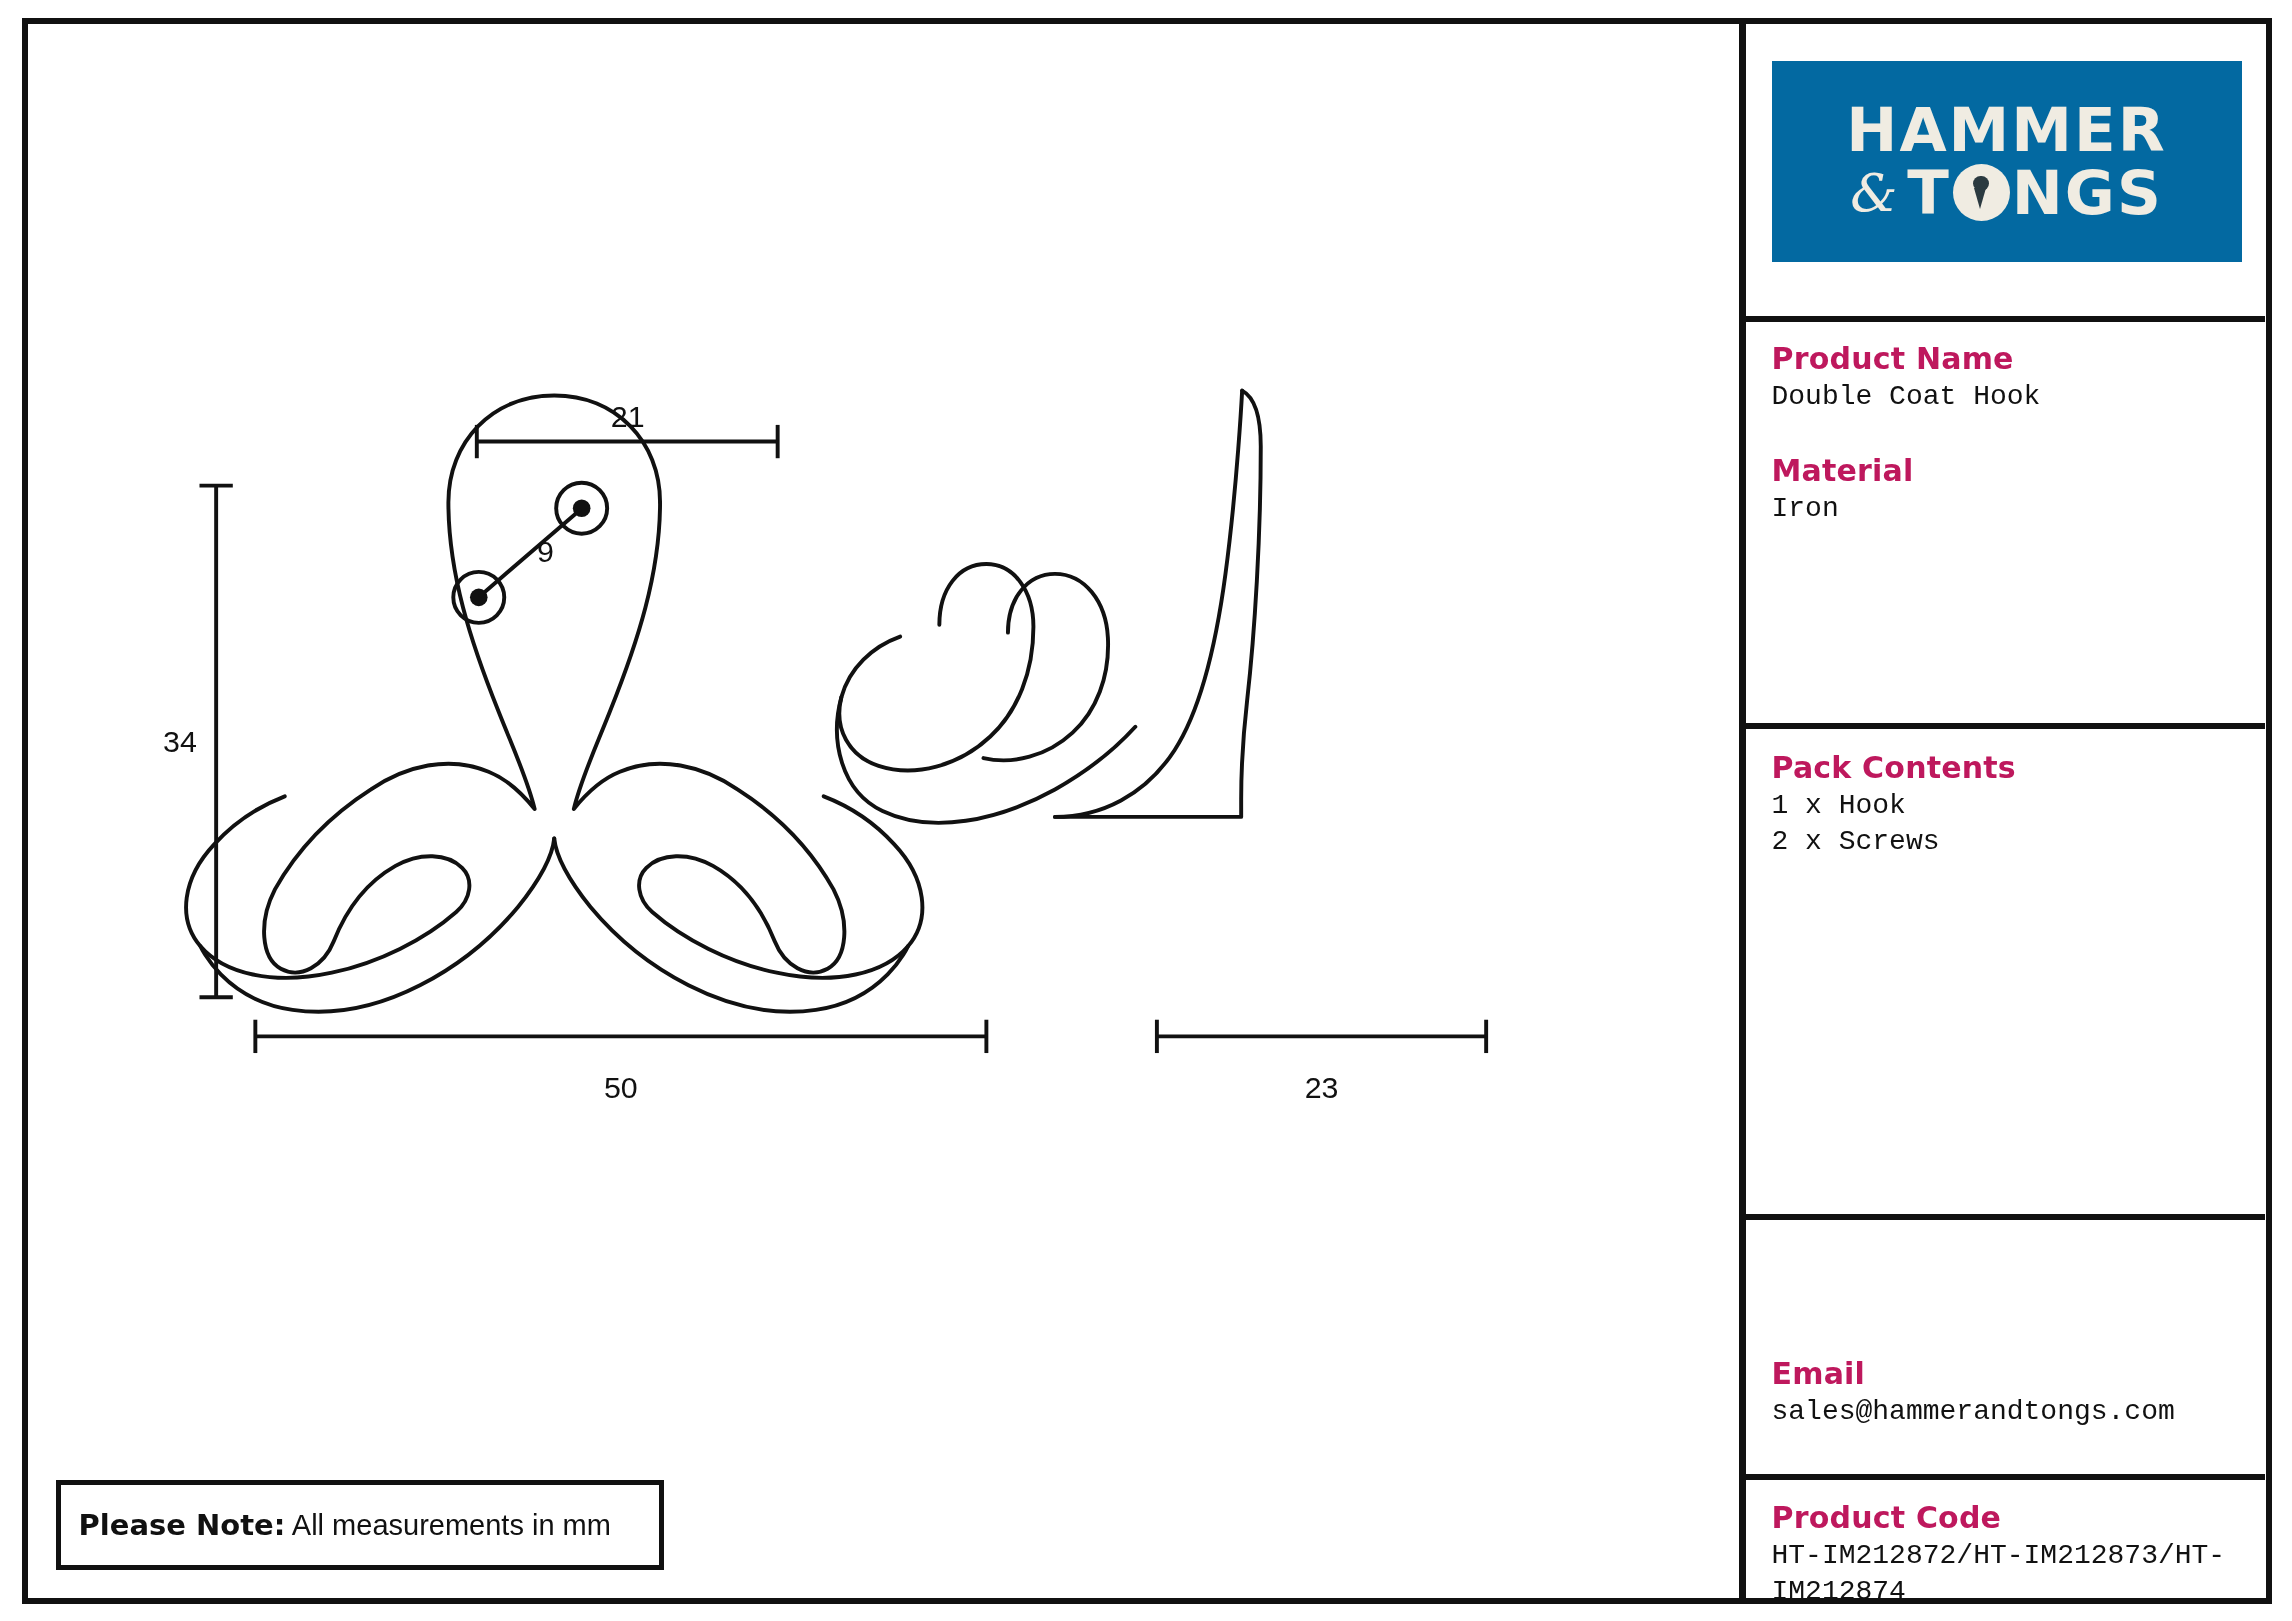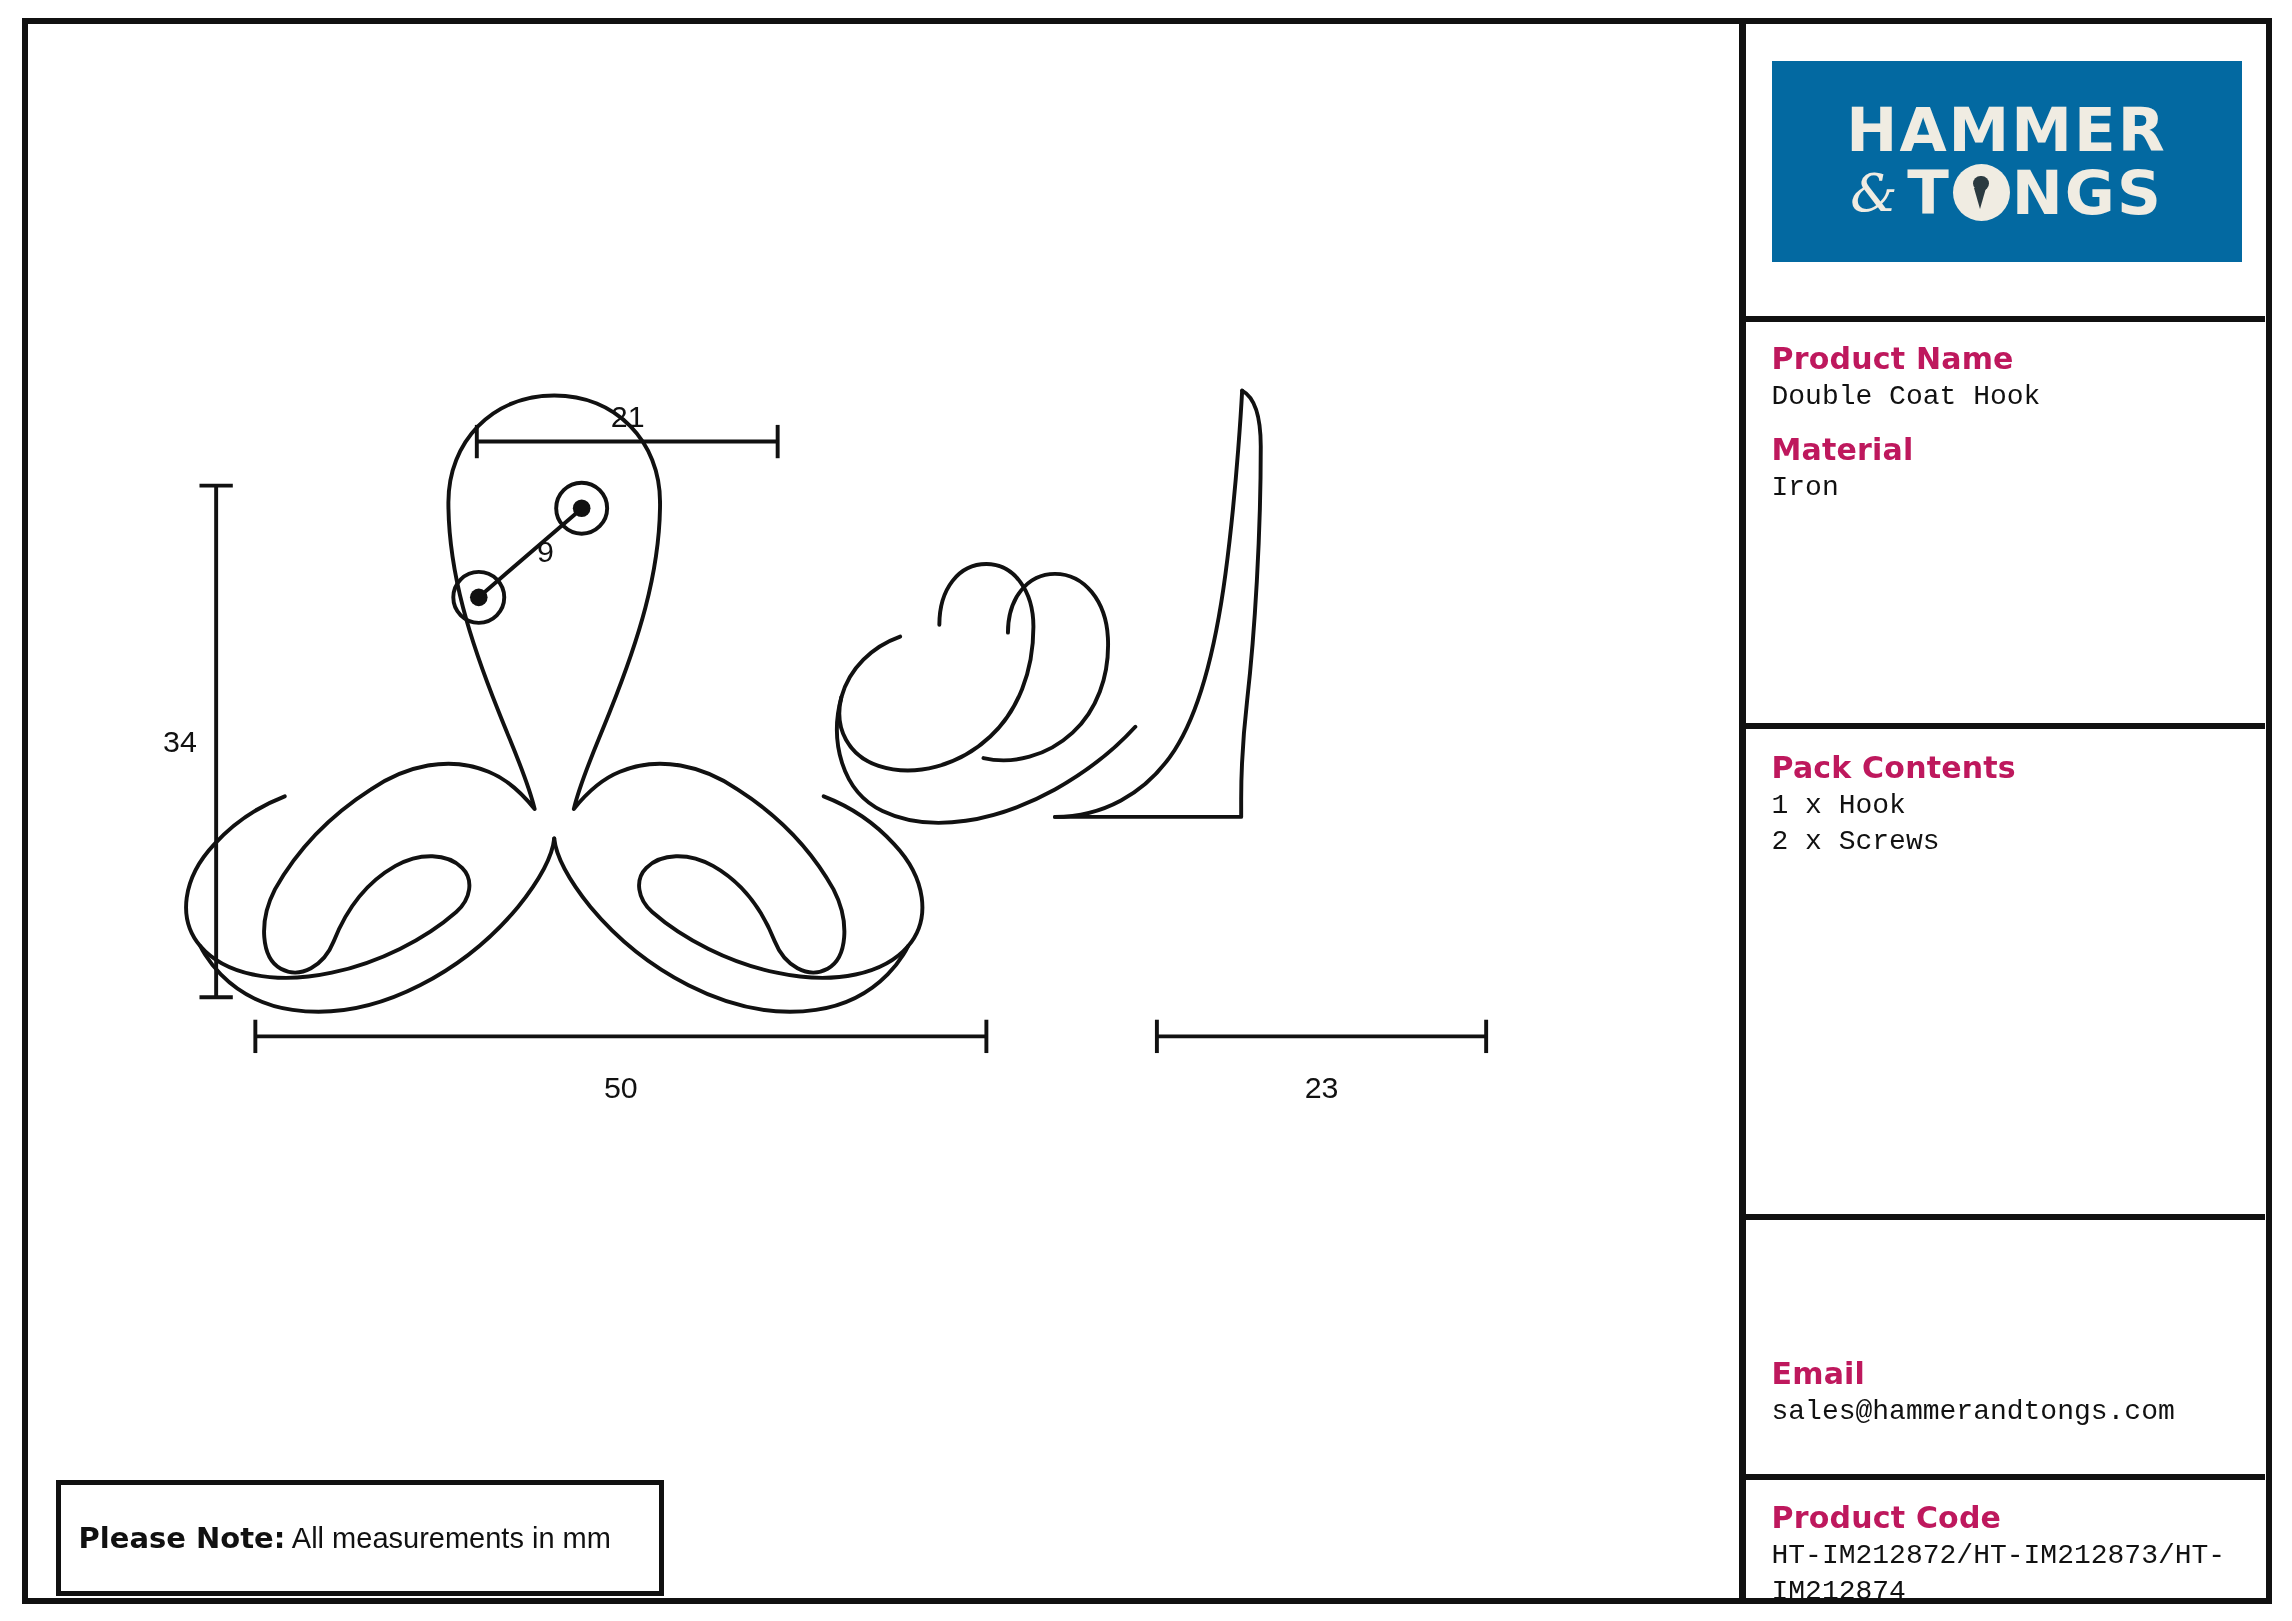--- a/index.html
+++ b/index.html
@@ -165,21 +165,21 @@
     margin: 0;
     line-height: 1.28;
   }
 
   
   .note-box {
     position: absolute;
     left: 56px;
     top: 1480px;
     width: 608px;
-    height: 116px;
+    height: 90px;
     border: 5.9px solid #111111;
     box-sizing: border-box;
     display: flex;
     align-items: center;
   }
   .note-text {
     padding-left: 17.6px;
     font-size: 29px;
     font-family: "Liberation Sans", sans-serif;
   }
@@ -346,21 +346,21 @@
       </div>
     </div>
 
     <div class="hrule" style="top:291px;"></div>
 
     <div class="info-block" style="top:316px;">
       <p class="info-heading">Product Name</p>
       <p class="info-text">Double Coat Hook</p>
     </div>
 
-    <div class="info-block" style="top:407px;">
+    <div class="info-block" style="top:428px;">
       <p class="info-heading">Material</p>
       <p class="info-text">Iron</p>
     </div>
 
     <div class="hrule" style="top:698px;"></div>
 
     <div class="info-block" style="top:725px;">
       <p class="info-heading">Pack Contents</p>
       <p class="info-text">1 x Hook</p>
       <p class="info-text">2 x Screws</p>

